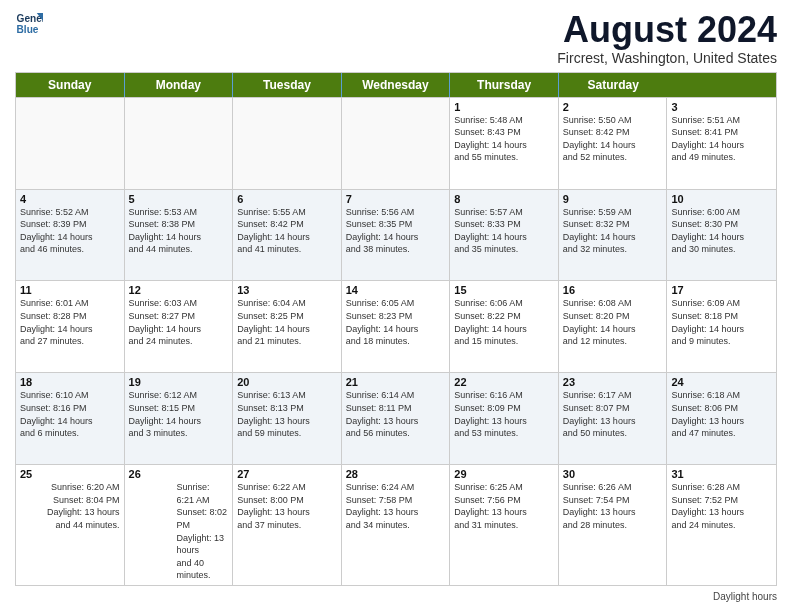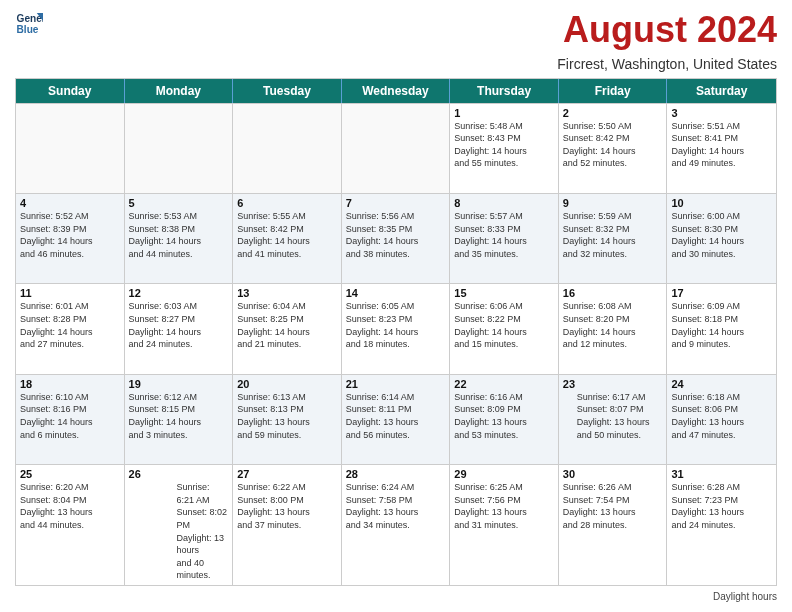--- a/index.html
+++ b/index.html
@@ -31,38 +31,38 @@
     .logo-icon {
       width: 28px;
       height: 28px;
     }
     .title-area {
       text-align: right;
     }
     .month-title {
       font-size: 36px;
       font-weight: bold;
-      color: #b91c1c;
+      color: #0f172a;
       line-height: 1.1;
     }
     .location {
       font-size: 14px;
       color: #333;
-      margin-top: 6px;
+      margin-top: 0;
     }
     .calendar {
       flex: 1;
       display: flex;
       flex-direction: column;
       border: 1px solid #ccc;
     }
     .cal-header {
       display: grid;
       grid-template-columns: repeat(7, 1fr);
-      background: #0f766e;
+      background: #4d7c0f;
     }
     .cal-header-cell {
       color: #fff;
       font-size: 12px;
       font-weight: bold;
       text-align: center;
       padding: 5px 2px;
       border-right: 1px solid #5a9fd4;
     }
     .cal-header-cell:last-child { border-right: none; }
@@ -130,21 +130,20 @@
     </div>
   </div>
 
   <div class="calendar">
     <div class="cal-header" id="cal-header">
         <div class="cal-header-cell">Sunday</div>
         <div class="cal-header-cell">Monday</div>
         <div class="cal-header-cell">Tuesday</div>
         <div class="cal-header-cell">Wednesday</div>
         <div class="cal-header-cell">Thursday</div>
-        <div class="cal-header-cell">Friday</div>
         <div class="cal-header-cell">Saturday</div>
       </div>
     <div class="cal-body" id="cal-body">
         <div class="cal-row">
           <div class="cal-cell empty"></div>
           <div class="cal-cell empty"></div>
           <div class="cal-cell empty"></div>
           <div class="cal-cell empty"></div>
           <div class="cal-cell">
             <div class="day-num">1</div>
@@ -301,37 +300,37 @@
           </div>
           <div class="cal-cell alt-row">
             <div class="day-num">22</div>
             <div class="day-info" style="white-space: pre-line;">Sunrise: 6:16 AM
 Sunset: 8:09 PM
 Daylight: 13 hours
 and 53 minutes.</div>
           </div>
           <div class="cal-cell alt-row">
             <div class="day-num">23</div>
-            <div class="day-info" style="white-space: pre-line; margin-left: 14px;">Sunrise: 6:17 AM
+            <div class="day-info" style="white-space: pre-line;">Sunrise: 6:17 AM
 Sunset: 8:07 PM
 Daylight: 13 hours
 and 50 minutes.</div>
           </div>
           <div class="cal-cell alt-row">
             <div class="day-num">24</div>
             <div class="day-info" style="white-space: pre-line;">Sunrise: 6:18 AM
 Sunset: 8:06 PM
 Daylight: 13 hours
 and 47 minutes.</div>
           </div>
         </div>
         <div class="cal-row">
           <div class="cal-cell">
             <div class="day-num">25</div>
-            <div class="day-info" style="white-space: pre-line;">Sunrise: 6:20 AM
+            <div class="day-info" style="white-space: pre-line; text-align: right;">Sunrise: 6:20 AM
 Sunset: 8:04 PM
 Daylight: 13 hours
 and 44 minutes.</div>
           </div>
           <div class="cal-cell">
             <div class="day-num">26</div>
             <div class="day-info" style="white-space: pre-line; margin-left: 48px;">Sunrise: 6:21 AM
 Sunset: 8:02 PM
 Daylight: 13 hours
 and 40 minutes.</div>
@@ -360,21 +359,21 @@
           <div class="cal-cell">
             <div class="day-num">30</div>
             <div class="day-info" style="white-space: pre-line;">Sunrise: 6:26 AM
 Sunset: 7:54 PM
 Daylight: 13 hours
 and 28 minutes.</div>
           </div>
           <div class="cal-cell">
             <div class="day-num">31</div>
             <div class="day-info" style="white-space: pre-line;">Sunrise: 6:28 AM
-Sunset: 7:23 PM
+Sunset: 7:52 PM
 Daylight: 13 hours
 and 24 minutes.</div>
           </div>
         </div>
       </div>
   </div>
 
   <div class="footer">
     <span class="footer-note">Daylight hours</span>
   </div>

